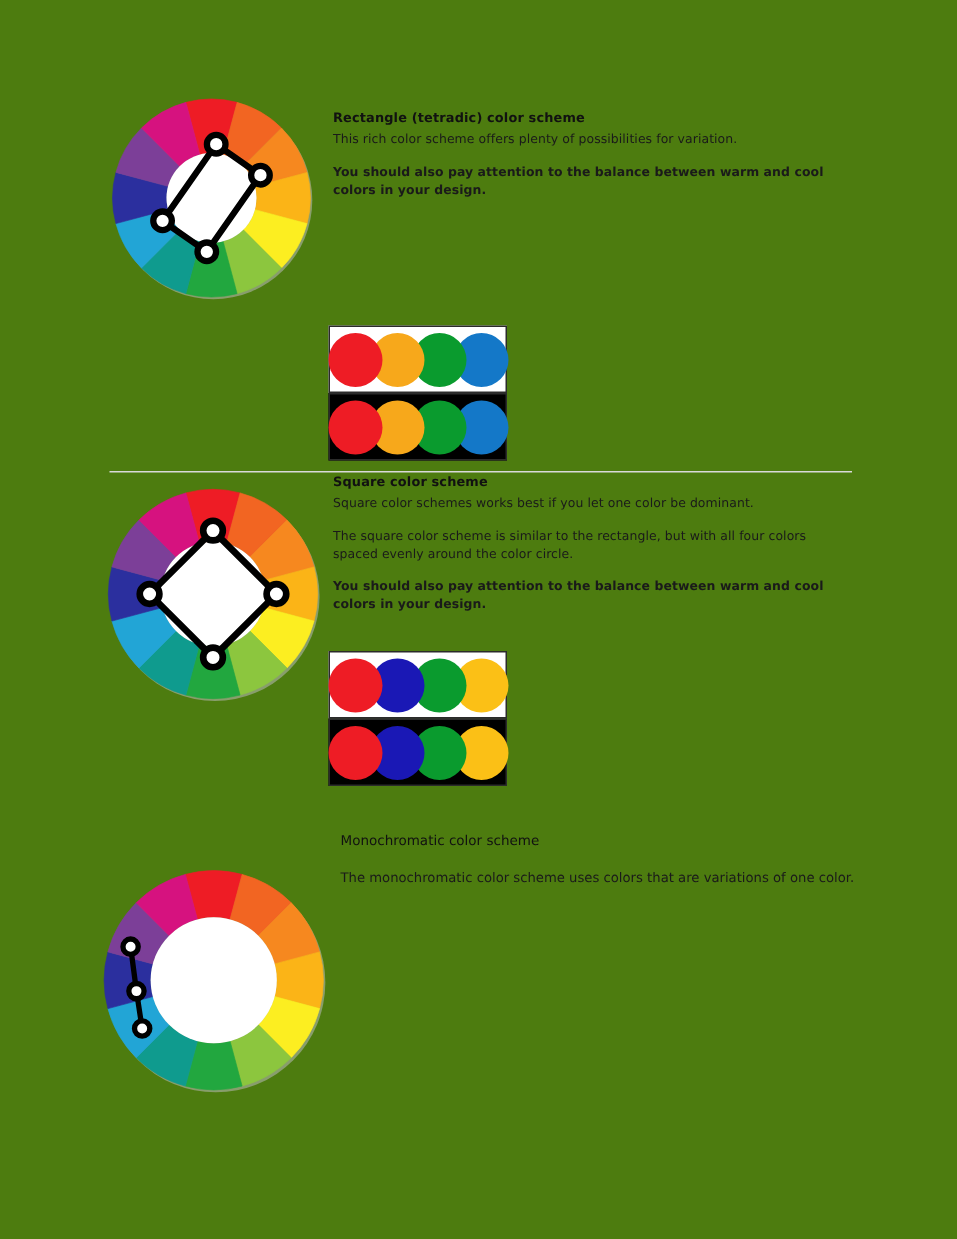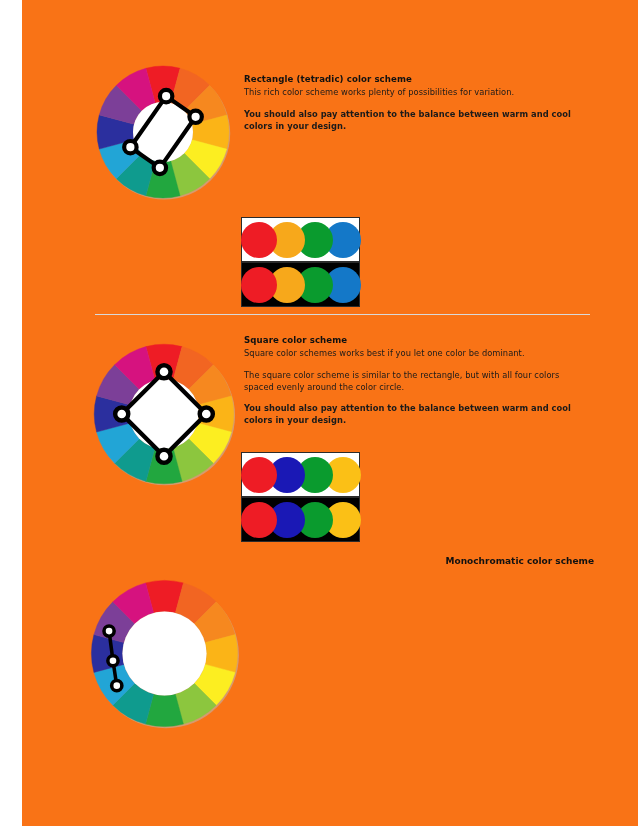--- a/index.html
+++ b/index.html
@@ -1,40 +1,40 @@
 <!DOCTYPE html>
 <html><head>
 <meta charset="utf-8">
 <style>
   html,body{margin:0;padding:0;background:#ffffff;}
   body{
     width:638px;height:826px;position:relative;overflow:hidden;
     font-family:"DejaVu Sans","Liberation Sans",sans-serif;
     color:#000;
   }
-  .page{position:absolute;inset:0;background:#f97316;margin-left:22px;}
+  .page{position:absolute;inset:0;background:#4d7c0f;}
 
   .section{position:absolute;}
 
   .wheel{position:absolute;}
   .wheel svg{display:block;}
 
   .textcol{position:absolute;}
   .sec-title{
     font-size:8.6px;font-weight:bold;color:#111;
     letter-spacing:.1px;line-height:1.45;margin:0 0 1px 0;
   }
   .sec-p{
     font-size:8.3px;color:#1a1a1a;line-height:1.46;
     margin:0 0 9px 0;letter-spacing:.05px;
   }
   .sec-p:last-child{margin-bottom:0;font-weight:bold;}
 
   
-  .mono-title{font-size:9px;font-weight:bold;color:#111;line-height:1.45;margin:0 0 12px 0;text-align:right;}
+  .mono-title{font-size:9px;font-weight:normal;color:#111;line-height:1.45;margin:0 0 12px 0;}
   .mono-p{font-size:8.8px;color:#1a1a1a;line-height:1.55;margin:0;}
 
   .swatchbox{position:absolute;box-sizing:border-box;}
   .swatchbox.light{background:#ffffff;border:1px solid #2b2b2b;}
   .swatchbox.dark{background:#000000;border:1px solid #2b2b2b;}
   .swatch-row{position:relative;width:100%;height:100%;}
   .dot{position:absolute;border-radius:50%;top:50%;transform:translateY(-50%);}
 
   .divider{
     position:absolute;height:1px;background:#d9d9d9;
@@ -68,21 +68,21 @@
             <circle cx="73.1376067389157" cy="34.13699086869716" r="6.2" fill="#ffffff" stroke="#000000" stroke-width="4.2"></circle>
             <circle cx="102.6270803333194" cy="54.78574257733482" r="6.2" fill="#ffffff" stroke="#000000" stroke-width="4.2"></circle>
             <circle cx="66.8623932610843" cy="105.86300913130285" r="6.2" fill="#ffffff" stroke="#000000" stroke-width="4.2"></circle>
             <circle cx="37.3729196666806" cy="85.21425742266518" r="6.2" fill="#ffffff" stroke="#000000" stroke-width="4.2"></circle>
           </g>
         </svg>
     </div>
 
     <div class="textcol" style="left:222px;top:73px;width:340px;">
       <div class="sec-title">Rectangle (tetradic) color scheme</div>
-      <p class="sec-p">This rich color scheme works plenty of possibilities for variation.</p>
+      <p class="sec-p">This rich color scheme offers plenty of possibilities for variation.</p>
       <p class="sec-p">You should also pay attention to the balance between warm and cool colors in your design.</p>
     </div>
 
     <div class="swatchbox light" style="left:219px;top:217px;width:119px;height:45px;">
       <div class="swatch-row">
           <div class="dot" style="width: 36px; height: 36px; left: -1.5px; background: rgb(238, 28, 37); z-index: 4;"></div>
           <div class="dot" style="width: 36px; height: 36px; left: 26.5px; background: rgb(247, 168, 27); z-index: 3;"></div>
           <div class="dot" style="width: 36px; height: 36px; left: 54.5px; background: rgb(10, 155, 46); z-index: 2;"></div>
           <div class="dot" style="width: 36px; height: 36px; left: 82.5px; background: rgb(20, 120, 200); z-index: 1;"></div>
         </div>
@@ -92,21 +92,21 @@
           <div class="dot" style="width: 36px; height: 36px; left: -1.5px; background: rgb(238, 28, 37); z-index: 4;"></div>
           <div class="dot" style="width: 36px; height: 36px; left: 26.5px; background: rgb(247, 168, 27); z-index: 3;"></div>
           <div class="dot" style="width: 36px; height: 36px; left: 54.5px; background: rgb(10, 155, 46); z-index: 2;"></div>
           <div class="dot" style="width: 36px; height: 36px; left: 82.5px; background: rgb(20, 120, 200); z-index: 1;"></div>
         </div>
     </div>
   </div>
 
   <div class="divider" style="left:73px;top:314px;width:495px;"></div>
 
-  <div class="section" style="left:0;top:324px;width:626px;height:225px;">
+  <div class="section" style="left:0;top:306px;width:626px;height:225px;">
 
     <div class="wheel" style="left:68px;top:16px;width:148px;height:148px;">
       <svg width="148" height="148" viewBox="0 0 140 140" aria-hidden="true">
           <circle cx="71.2" cy="71.5" r="66" fill="#b9b9b9" opacity="0.55"></circle>
           <path d="M 52.91794302323362 6.248895464921489 A 66 66 0 0 1 87.08205697676637 6.248895464921489 L 78.54102848838318 38.124447732460744 A 33 33 0 0 0 61.45897151161681 38.124447732460744 Z" fill="#ee1c25" stroke="#ee1c25" stroke-width="0.4"></path>
           <path d="M 87.08205697676637 6.248895464921489 A 66 66 0 0 1 116.66904755831214 23.33095244168787 L 93.33452377915607 46.665476220843935 A 33 33 0 0 0 78.54102848838318 38.124447732460744 Z" fill="#f26522" stroke="#f26522" stroke-width="0.4"></path>
           <path d="M 116.66904755831214 23.33095244168787 A 66 66 0 0 1 133.75110453507853 52.91794302323363 L 101.87555226753926 61.45897151161682 A 33 33 0 0 0 93.33452377915607 46.665476220843935 Z" fill="#f6881f" stroke="#f6881f" stroke-width="0.4"></path>
           <path d="M 133.75110453507853 52.91794302323363 A 66 66 0 0 1 133.75110453507853 87.08205697676637 L 101.87555226753926 78.54102848838318 A 33 33 0 0 0 101.87555226753926 61.45897151161682 Z" fill="#fbb417" stroke="#fbb417" stroke-width="0.4"></path>
           <path d="M 133.75110453507853 87.08205697676637 A 66 66 0 0 1 116.66904755831214 116.66904755831213 L 93.33452377915607 93.33452377915606 A 33 33 0 0 0 101.87555226753926 78.54102848838318 Z" fill="#fcee21" stroke="#fcee21" stroke-width="0.4"></path>
           <path d="M 116.66904755831214 116.66904755831213 A 66 66 0 0 1 87.08205697676637 133.75110453507853 L 78.54102848838318 101.87555226753926 A 33 33 0 0 0 93.33452377915607 93.33452377915606 Z" fill="#8cc63e" stroke="#8cc63e" stroke-width="0.4"></path>
@@ -174,16 +174,17 @@
             <polyline points="19.93207185339348,49.771243955540754 23.457400769146197,76.54113574512309 26.890046227137837,99.07803098047884" stroke-width="3.2"></polyline>
             <circle cx="19.93207185339348" cy="49.771243955540754" r="4.6" fill="#ffffff" stroke="#000000" stroke-width="3.2"></circle>
             <circle cx="23.457400769146197" cy="76.54113574512309" r="4.6" fill="#ffffff" stroke="#000000" stroke-width="3.2"></circle>
             <circle cx="26.890046227137837" cy="99.07803098047884" r="4.6" fill="#ffffff" stroke="#000000" stroke-width="3.2"></circle>
           </g>
         </svg>
     </div>
 
     <div class="textcol" style="left:227px;top:10px;width:345px;">
       <div class="mono-title">Monochromatic color scheme</div>
+      <p class="mono-p">The monochromatic color scheme uses colors that are variations of one color.</p>
     </div>
   </div>
 
 </div>
 
 </body></html>

